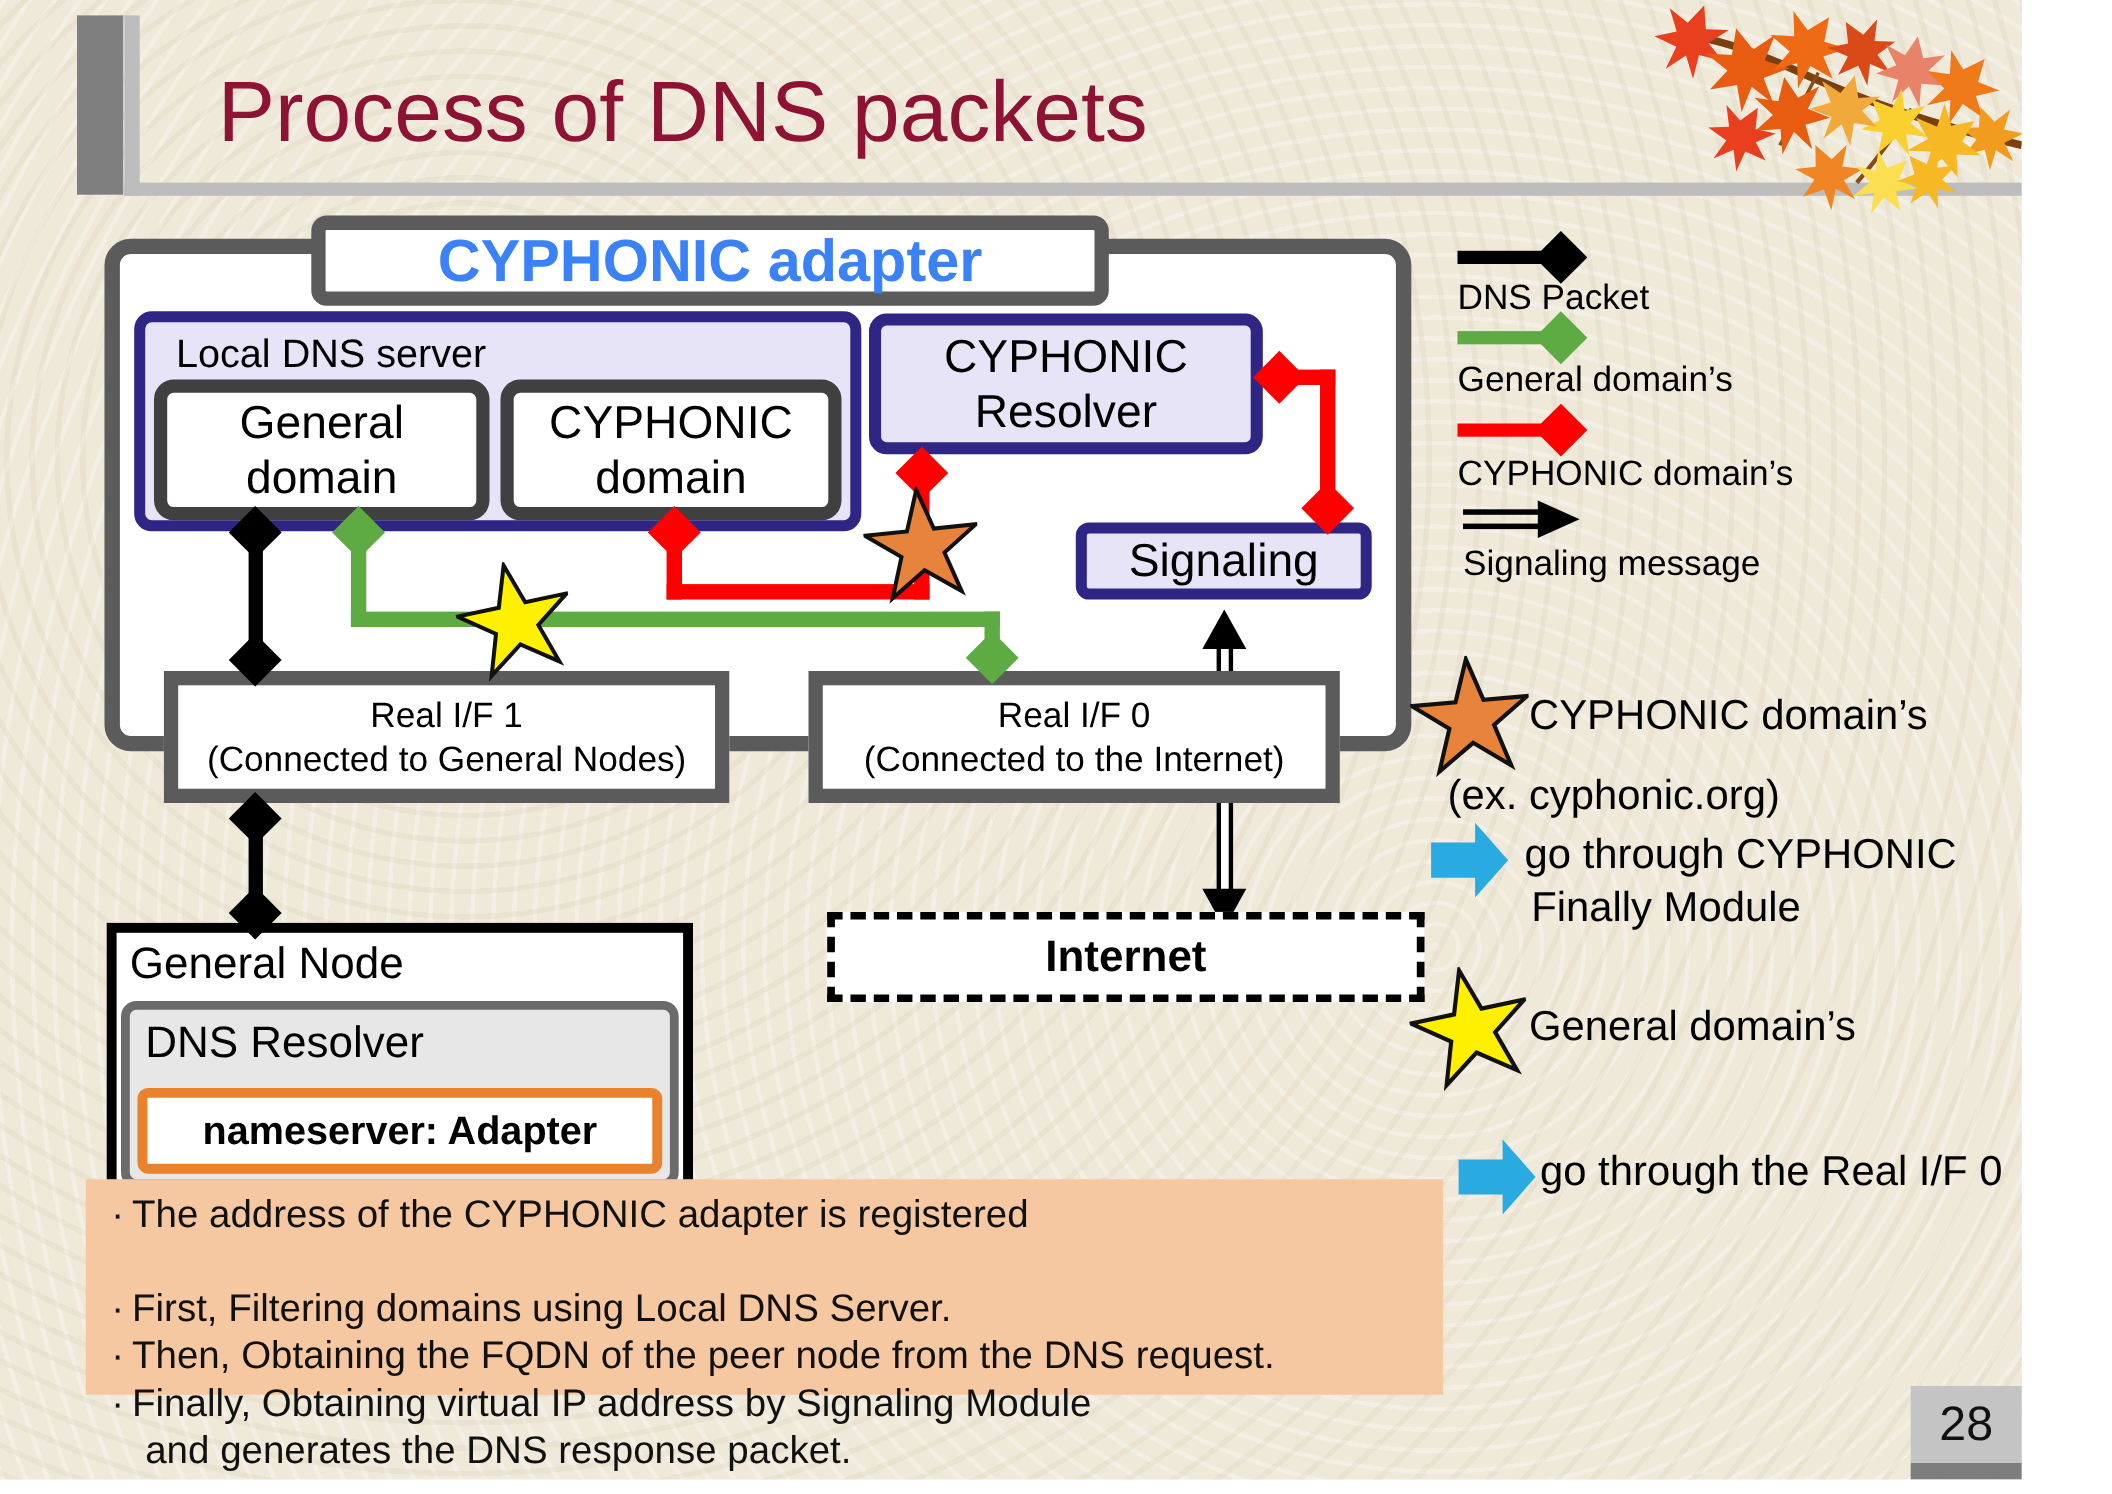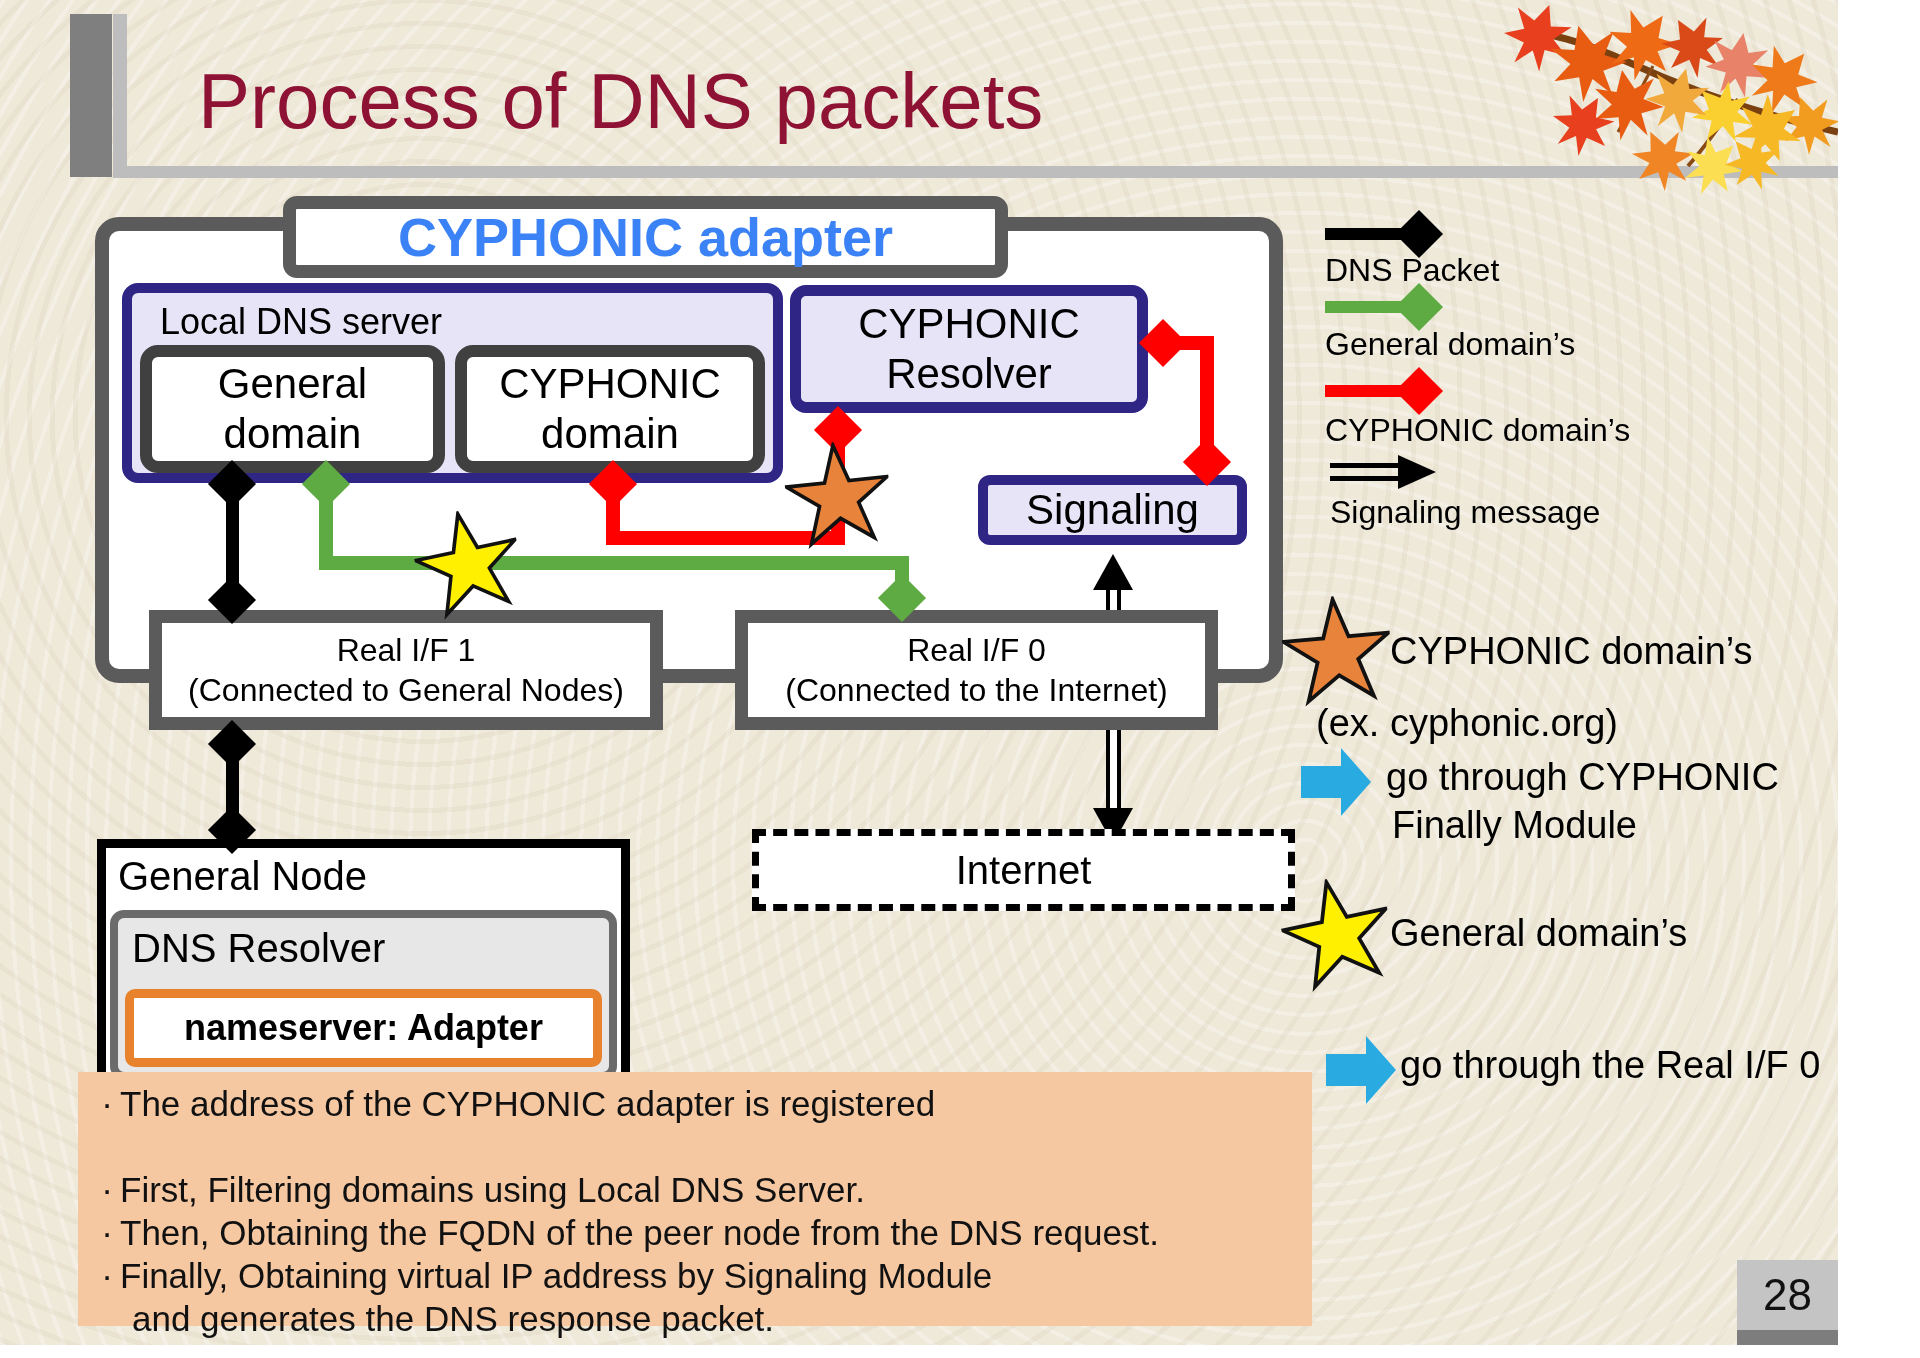--- a/index.html
+++ b/index.html
@@ -98,21 +98,21 @@
     <div style="position:absolute;left:12px;top:6px;font-size:40px;white-space:nowrap;">General Node</div>
   </div>
   <div class="abs z2" style="left:110px;top:910px;width:507px;height:170px;background:#E7E7E7;border:8px solid #6B6B6B;border-radius:14px;">
     <div style="position:absolute;left:14px;top:8px;font-size:40px;white-space:nowrap;text-align:right;">DNS Resolver</div>
   </div>
   <div class="abs ctr z2" style="left:125px;top:989px;width:477px;height:78px;background:#fff;border:9px solid #E8822D;border-radius:10px;">
     <div style="font-size:36px;font-weight:bold;white-space:nowrap;">nameserver: Adapter</div>
   </div>
 
   <div class="abs ctr z2" style="left:752px;top:829px;width:543px;height:82px;background:#fff;border:7px dashed #000;">
-    <div style="font-size:40px;font-weight:normal;">Internet</div>
+    <div style="font-size:40px;font-weight:bold;">Internet</div>
   </div>
 
   <div class="abs z3" style="left:226px;top:473px;width:13px;height:137px;background:#000;"></div>
   <div class="diamond z3" style="left:215px;top:467px;width:34px;height:34px;background:#000;"></div>
   <div class="diamond z3" style="left:215px;top:583px;width:34px;height:34px;background:#000;"></div>
   <div class="abs z3" style="left:226px;top:734px;width:13px;height:106px;background:#000;"></div>
   <div class="diamond z3" style="left:215px;top:727px;width:34px;height:34px;background:#000;"></div>
   <div class="diamond z3" style="left:215px;top:813px;width:34px;height:34px;background:#000;"></div>
 
   <div class="abs z3" style="left:319px;top:473px;width:14px;height:97px;background:#5FAB43;"></div>
@@ -168,21 +168,21 @@
 
   <svg class="abs z4" style="left:1283px;top:878px;transform:rotate(-12deg);" width="108" height="108" viewBox="0 0 100 100">
     <polygon points="50,3 61.8,38.2 98.8,38.2 68.9,60 80.3,95.1 50,73.5 19.7,95.1 31.1,60 1.2,38.2 38.2,38.2" fill="#FFF000" stroke="#111" stroke-width="3.5"></polygon>
   </svg>
   <div class="abs z2" style="left:1390px;top:912px;font-size:38px;white-space:nowrap;">General domain’s</div>
   <svg class="abs z2" style="left:1325px;top:1032px;" width="74" height="76" viewBox="0 0 72 76">
     <polygon points="0,22 40,22 40,4 70,38 40,72 40,54 0,54" fill="#29ABE2"></polygon>
   </svg>
   <div class="abs z2" style="left:1400px;top:1044px;font-size:38px;white-space:nowrap;">go through the Real I/F 0</div>
 
-  <div class="abs z2" style="left:78px;top:1072px;width:1234px;height:254px;background:#F6C8A2;padding-left:47px;">
+  <div class="abs z2" style="left:78px;top:1072px;width:1234px;height:196px;background:#F6C8A2;padding-left:47px;">
     <div class="note-line" style="left:16px;top:12px;">
       <span class="bullet">·</span><span>The address of the CYPHONIC adapter is registered</span>
     </div>
     <div class="note-line" style="left:16px;top:98px;">
       <span class="bullet">·</span><span>First, Filtering domains using Local DNS Server.</span>
     </div>
     <div class="note-line" style="left:16px;top:141px;">
       <span class="bullet">·</span><span>Then, Obtaining the FQDN of the peer node from the DNS request.</span>
     </div>
     <div class="note-line" style="left:16px;top:184px;">

